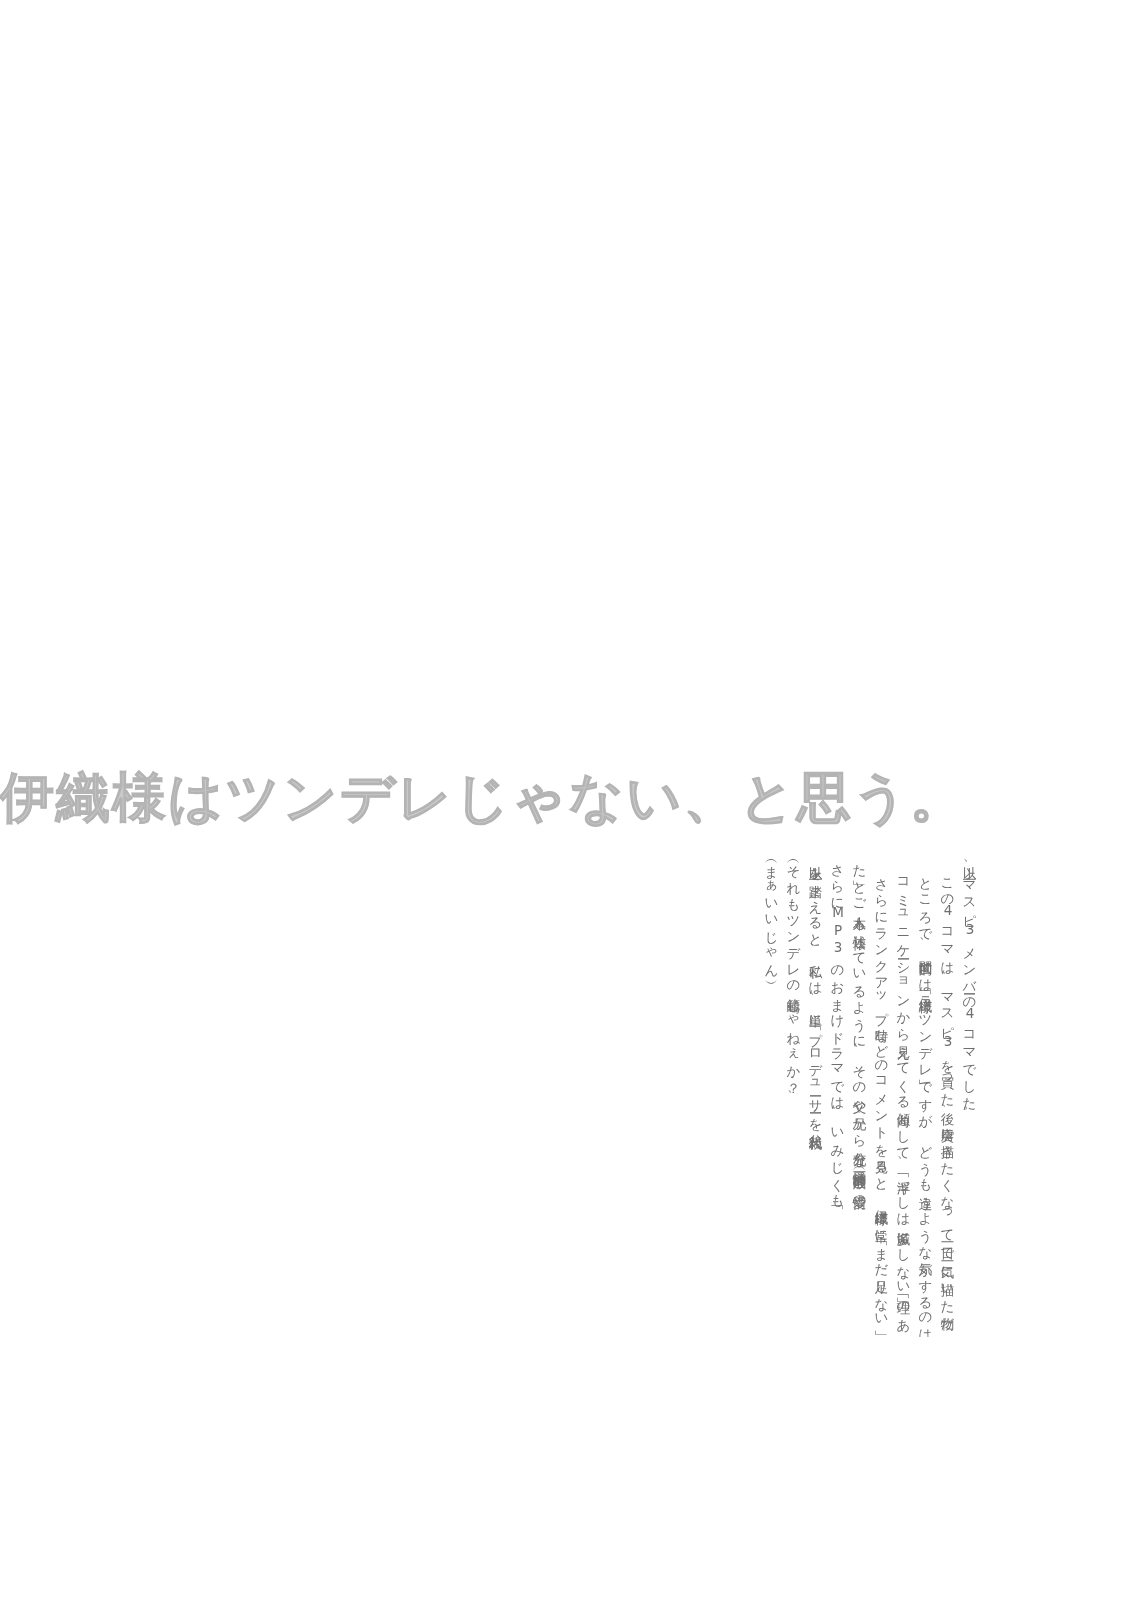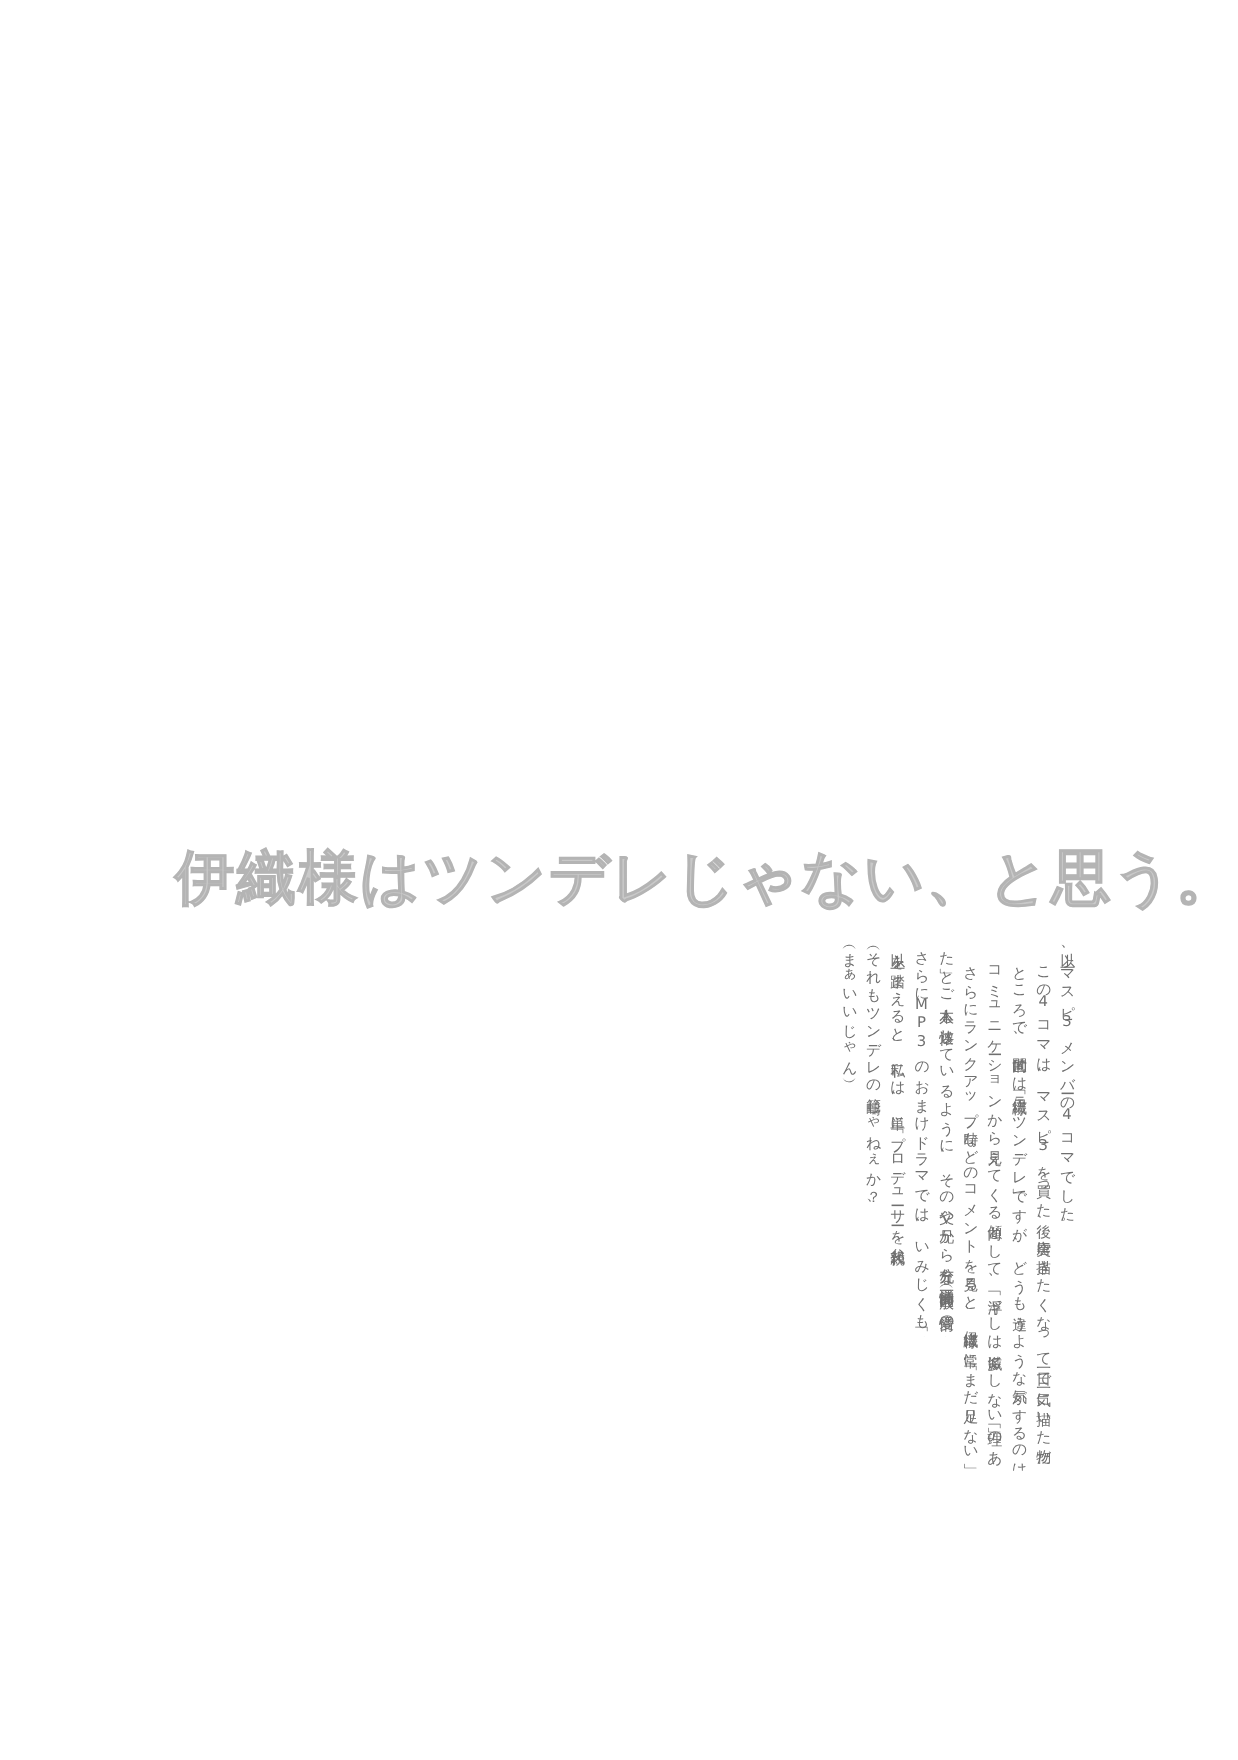--- a/index.html
+++ b/index.html
@@ -26,21 +26,21 @@
     inset: 0;
     background: #ffffff;
   }
 
   
   .headline {
     position: absolute;
     left: 0;
     top: 770px;
     width: 1125px;
-    text-align: right;
+    text-align: left;
     font-family: "DejaVu Serif", serif;
     font-size: 54px;
     font-weight: bold;
     letter-spacing: 2px;
     color: #c9c9c9;
     -webkit-text-stroke: 1px #b4b4b4;
     white-space: nowrap;
     line-height: 1;
   }
 

